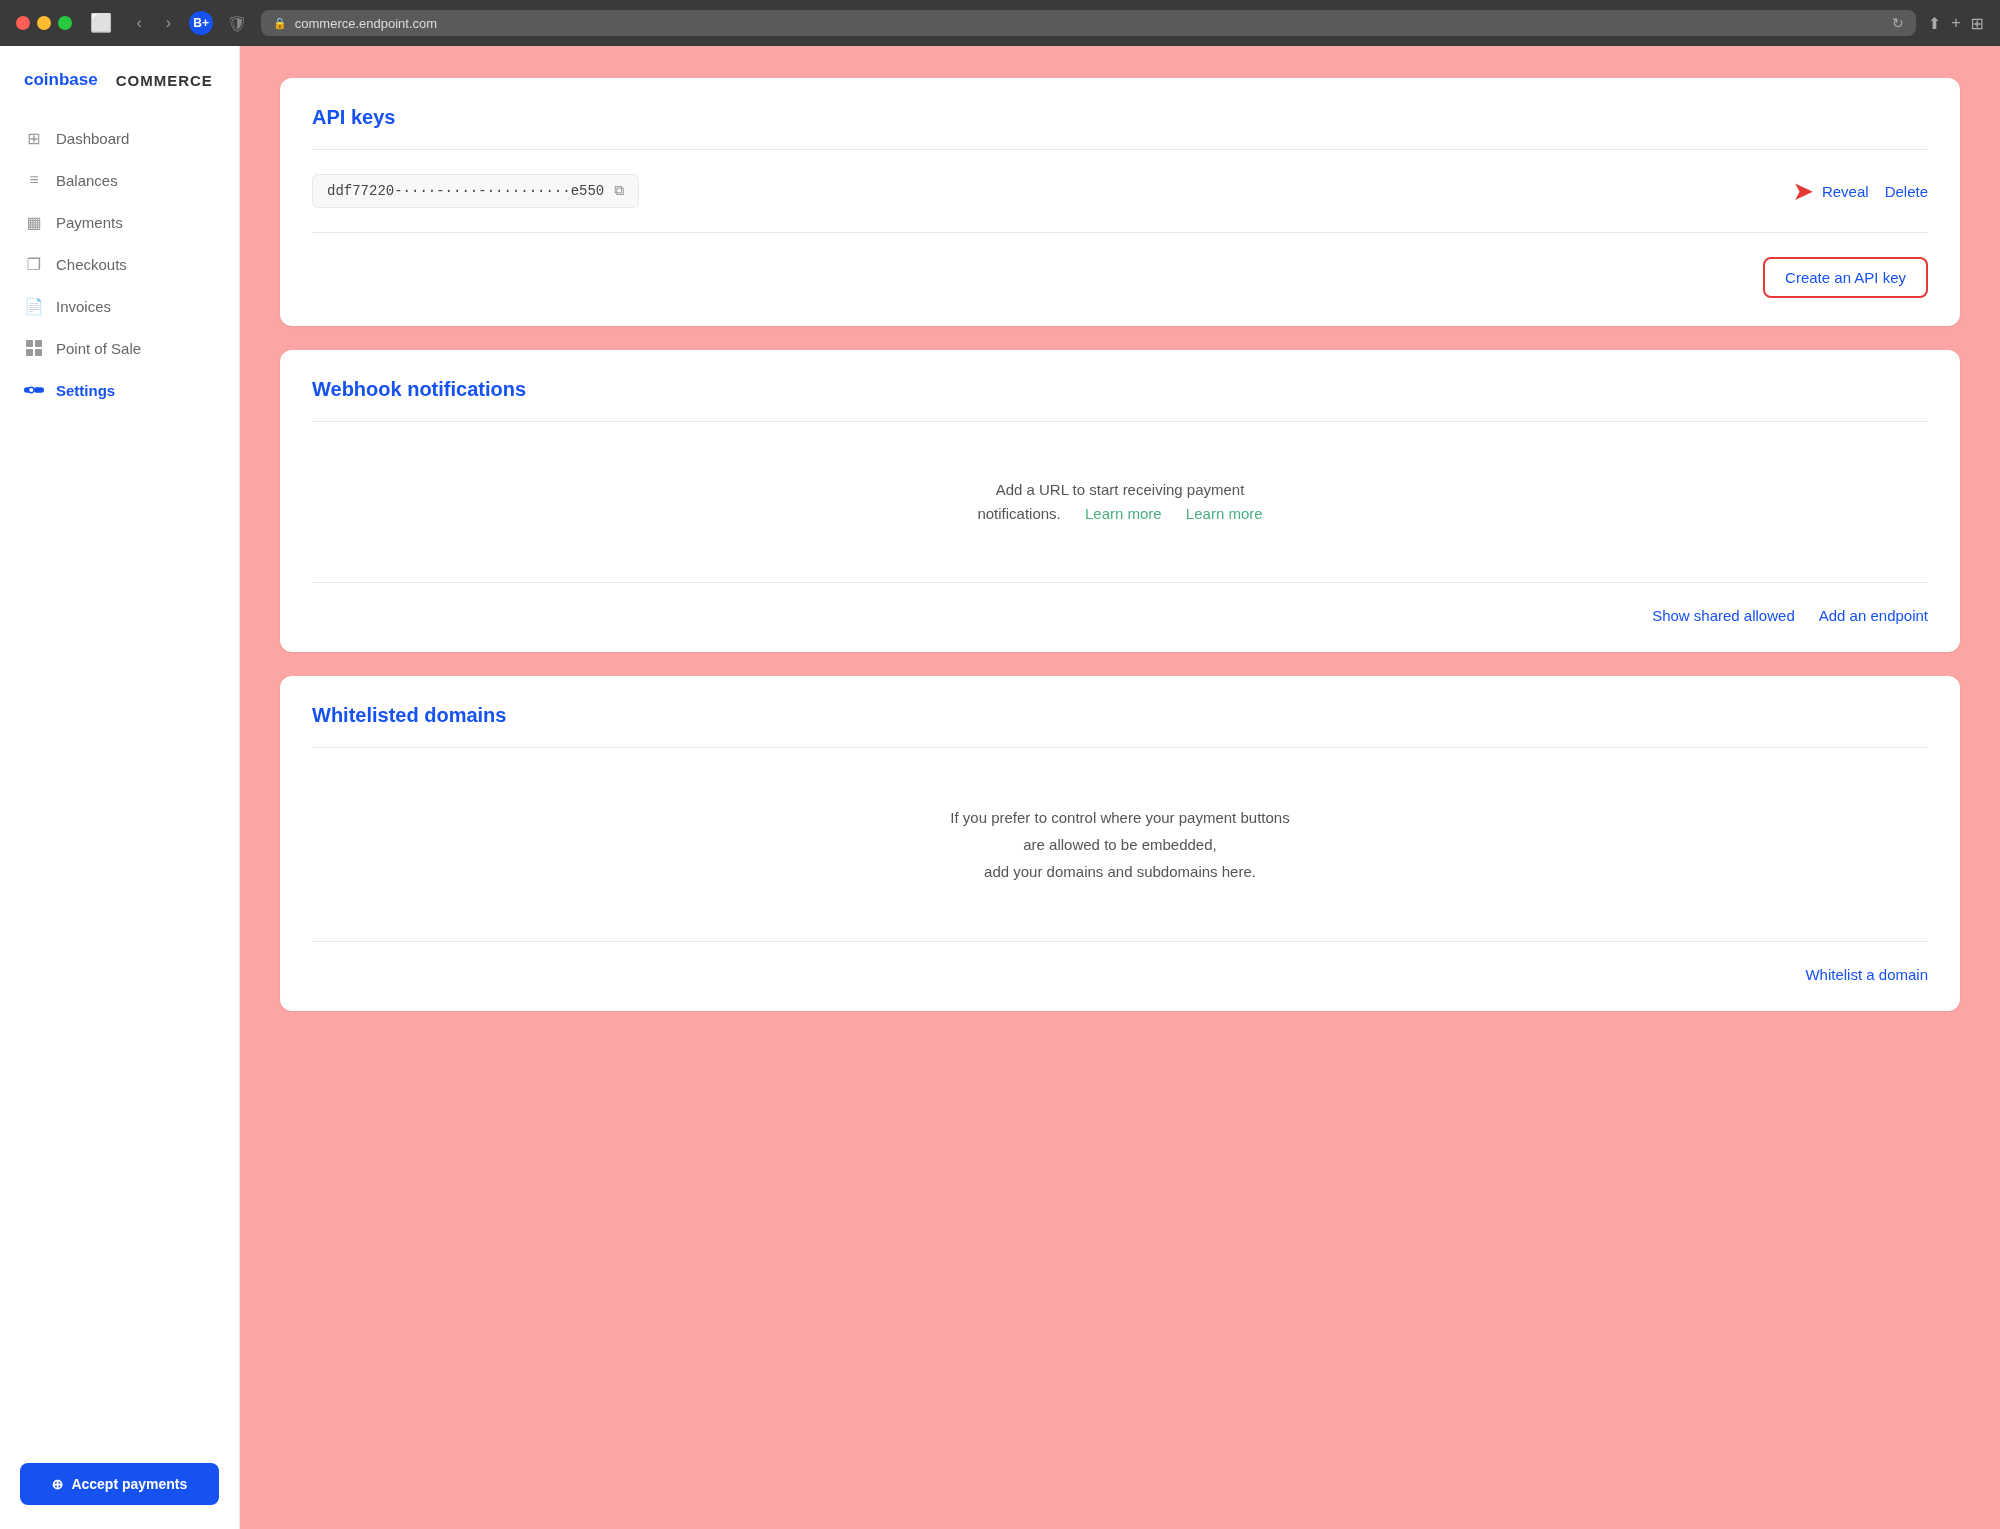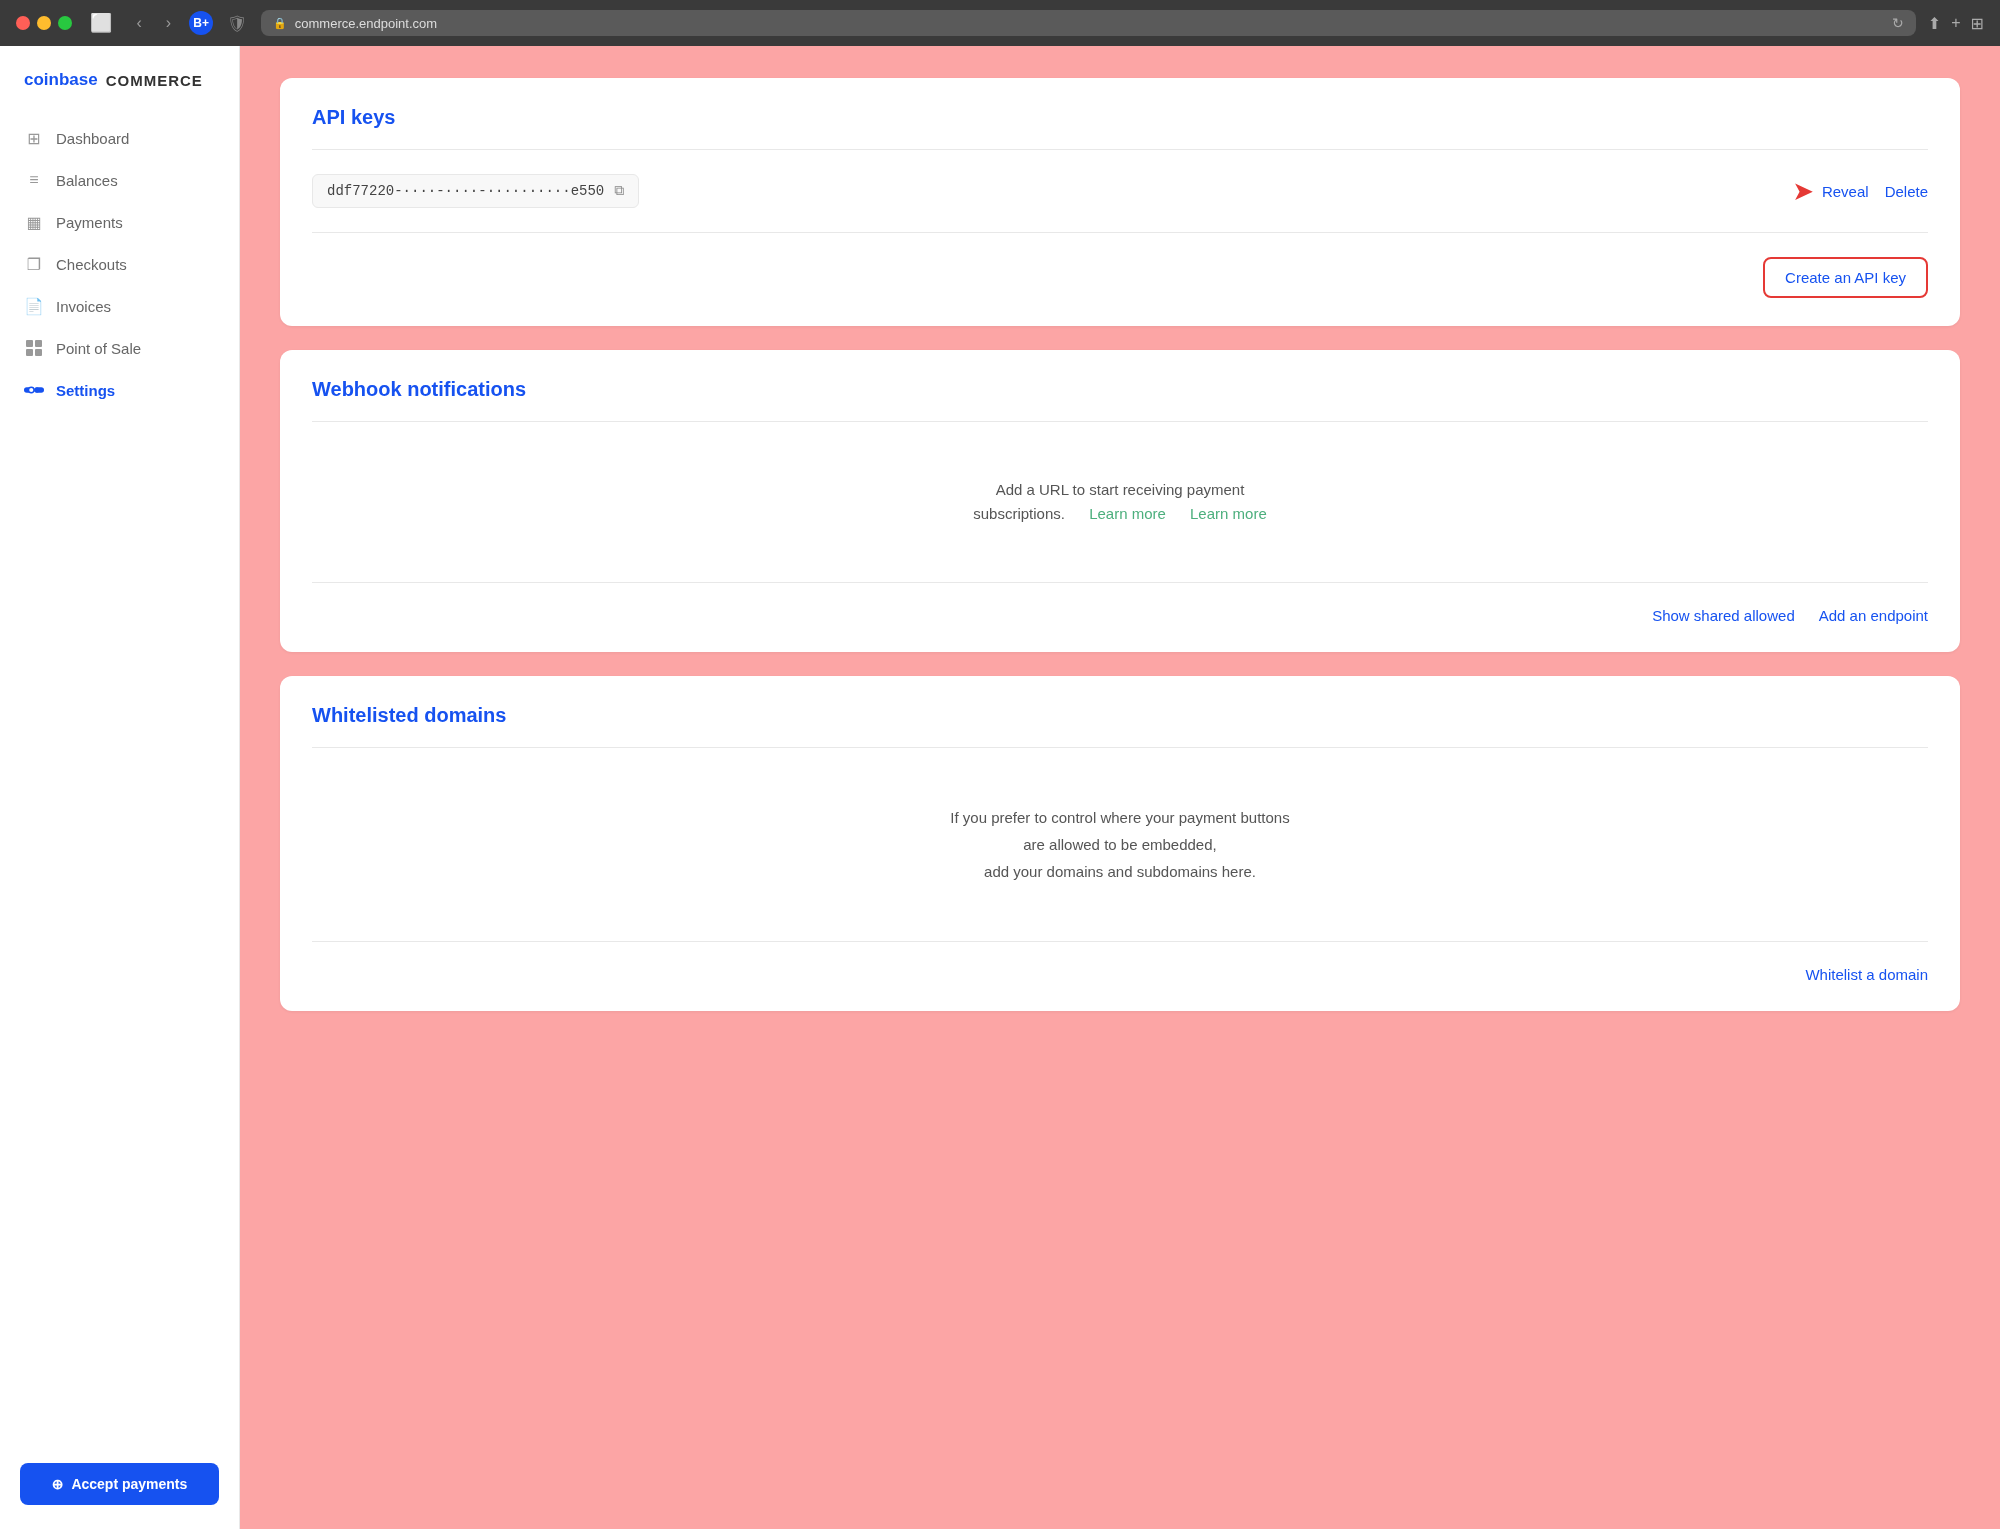--- a/index.html
+++ b/index.html
@@ -111,21 +111,21 @@
       flex-shrink: 0;
       display: flex;
       flex-direction: column;
       padding: 24px 0;
       border-right: 1px solid #e8e8e8;
     }
     .logo {
       padding: 0 24px 28px;
       display: flex;
       align-items: center;
-      gap: 8px;
+      gap: 18px;
     }
     .logo-coinbase {
       color: #1652f0;
       font-weight: 700;
       font-size: 17px;
     }
     .logo-commerce {
       color: #333;
       font-weight: 600;
       font-size: 15px;
@@ -411,21 +411,21 @@
       </div>
       <hr class="divider">
       <button class="create-api-btn">Create an API key</button>
     </div>
 
     <div class="content-section">
       <h2 class="section-title">Webhook notifications</h2>
       <hr class="divider">
       <div class="webhook-empty">
         <span>Add a URL to start receiving payment</span><br>
-        <span>subscriptions.</span>
+        <span>notifications.</span>
         <a class="webhook-empty learn-more" style="color:#4caf7d;">Learn more</a>
         <span style="color:#4caf7d; cursor:pointer;">Learn more</span>
       </div>
       <hr class="divider">
       <div class="webhook-actions">
         <a class="action-link">Show shared allowed</a>
         <a class="action-link">Add an endpoint</a>
       </div>
     </div>
 

